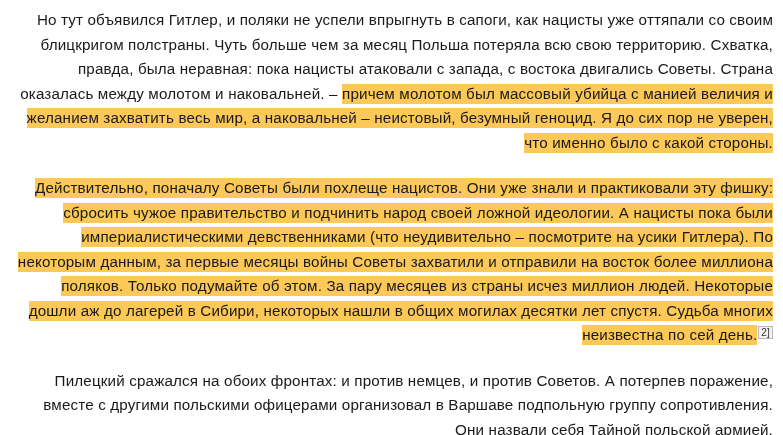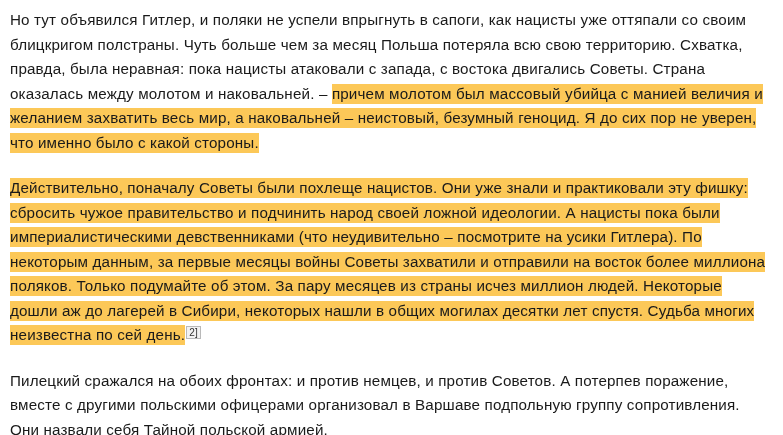--- a/index.html
+++ b/index.html
@@ -18,21 +18,21 @@
     width: 783px;
     height: 435px;
     box-sizing: border-box;
     padding: 8px 10px 0 10px;
     background: #ffffff;
   }
   .para {
     font-size: 15.2px;
     line-height: 24.5px;
     margin: 0 0 21px 0;
-    text-align: left;
+    text-align: right;
     color: #1a1a1a;
     letter-spacing: 0.01em;
   }
   .para:last-child {
     margin-bottom: 0;
   }
   .hl {
     background: #fcc858;
     box-decoration-break: clone;
     -webkit-box-decoration-break: clone;

